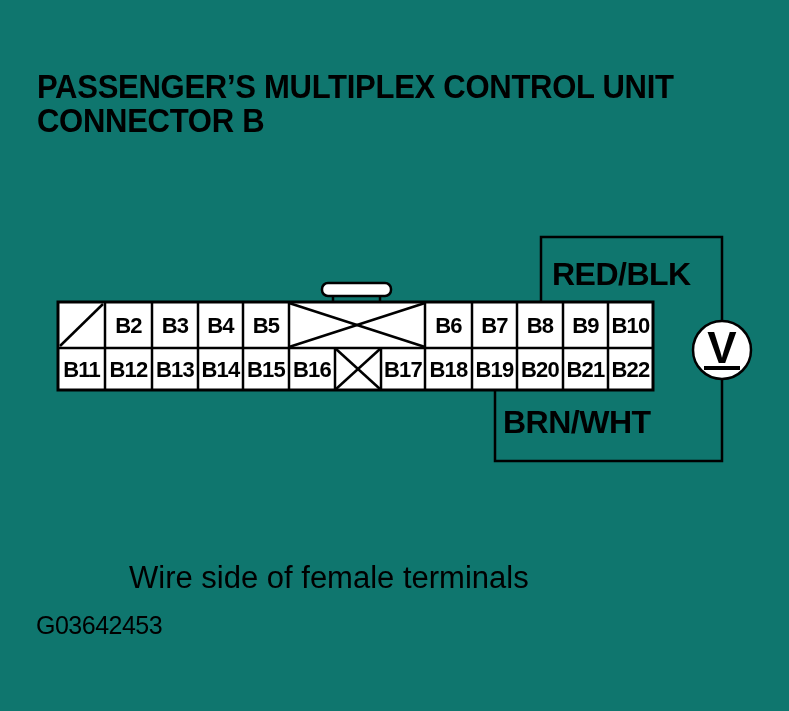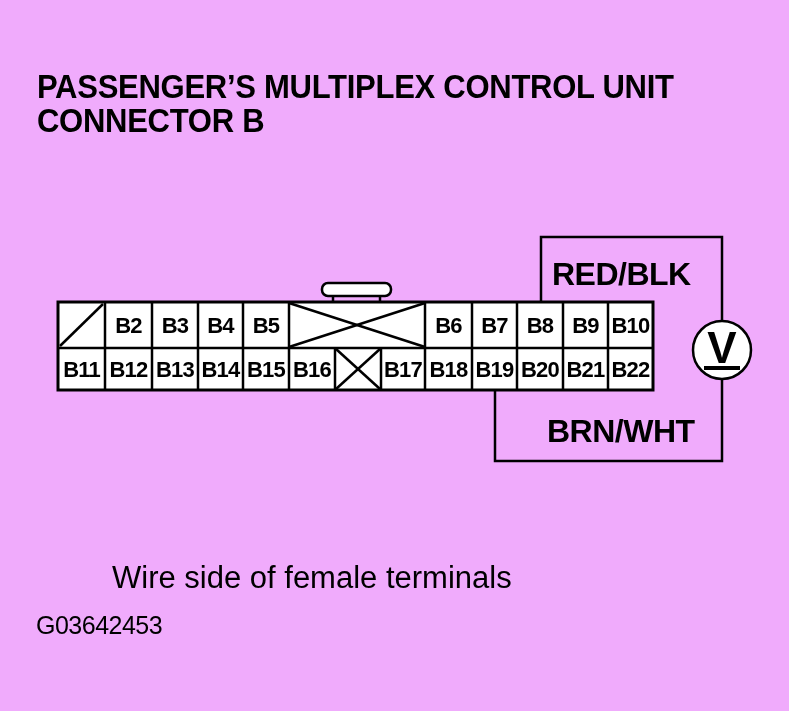--- a/index.html
+++ b/index.html
@@ -1,32 +1,32 @@
 <!DOCTYPE html>
 <html><head>
 <meta charset="utf-8">
 <style>
   html,body{margin:0;padding:0;background:#fff;}
   .page{
-    position:relative;width:789px;height:711px;background:#f0abfc;color:#000;
+    position:relative;width:789px;height:711px;background:#0f766e;color:#000;
     font-family:"Liberation Sans",sans-serif;overflow:hidden;
   }
   .title{
     position:absolute;left:37px;top:70px;
     font-size:33px;font-weight:bold;line-height:34px;letter-spacing:-.3px;
     transform:scaleX(.94);transform-origin:0 0;white-space:nowrap;
   }
   .diagram-svg{position:absolute;left:0;top:0;}
   .wire-label{
     position:absolute;font-weight:bold;font-size:32px;letter-spacing:-.5px;white-space:nowrap;
   }
   .wire-label.redblk{left:552px;top:256px;text-align:center;}
-  .wire-label.brnwht{left:503px;top:413px;margin-left:44px;}
+  .wire-label.brnwht{left:503px;top:404px;}
   .caption{
-    position:absolute;left:112px;top:560px;font-size:31px;letter-spacing:0;white-space:nowrap;
+    position:absolute;left:129px;top:560px;font-size:31px;letter-spacing:0;white-space:nowrap;
   }
   .figure-id{
     position:absolute;left:36px;top:611px;font-size:25px;letter-spacing:-.5px;white-space:nowrap;
   }
   .pin-label{
     font-family:"Liberation Sans",sans-serif;font-size:22px;font-weight:bold;letter-spacing:-.8px;
     fill:#000;
   }
   .meter-v{
     font-family:"Liberation Sans",sans-serif;font-size:44px;font-weight:bold;fill:#000;

